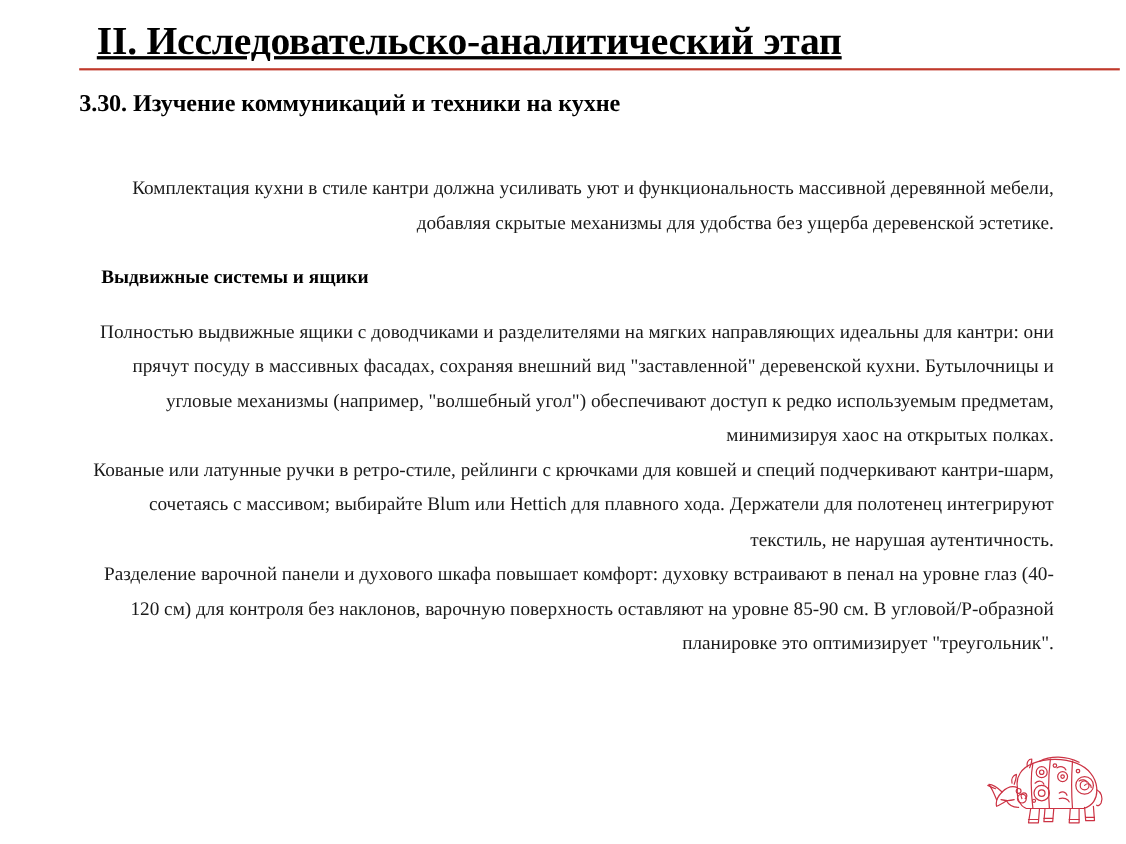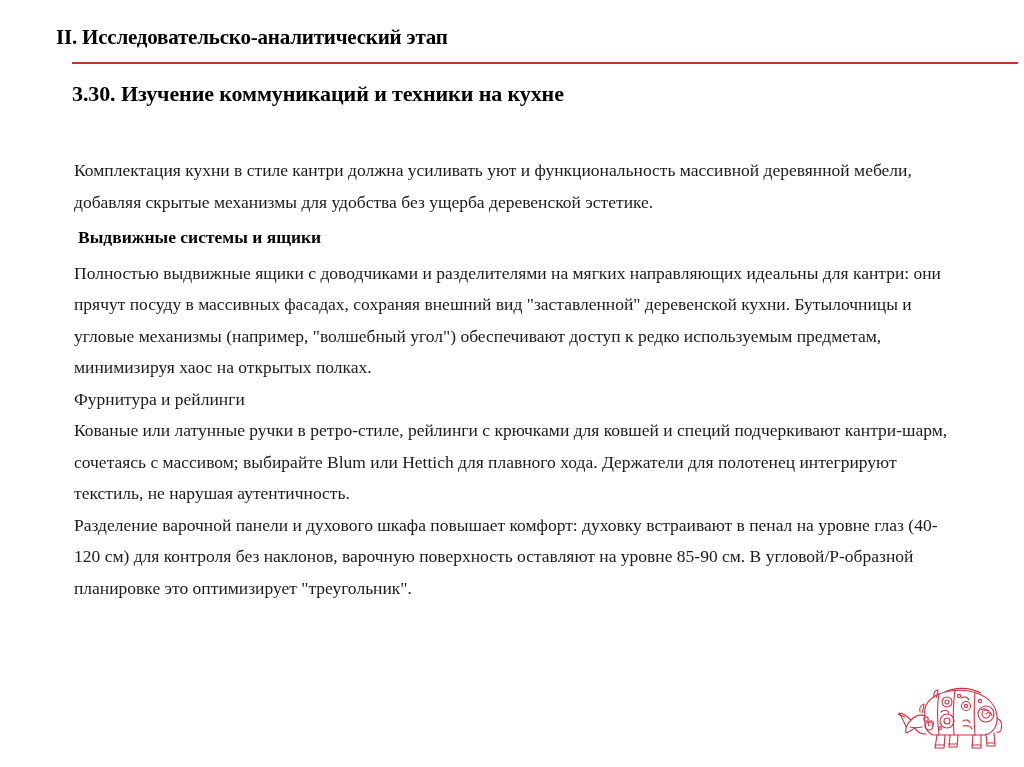--- a/index.html
+++ b/index.html
@@ -13,29 +13,30 @@
     position: relative;
     overflow: hidden;
     font-family: "Liberation Serif", "DejaVu Serif", serif;
     color: #000000;
     -webkit-font-smoothing: antialiased;
   }
 
   
   .slide-title {
     position: absolute;
-    left: 56px;
+    left: 88px;
     top: 20px;
     width: 900px;
-    font-size: 21px;
+    font-size: 36px;
     font-weight: bold;
     line-height: 34px;
     letter-spacing: -0.2px;
     color: #000000;
     white-space: nowrap;
+    text-decoration: underline;
   }
 
   .title-rule {
     position: absolute;
     left: 72px;
     top: 62px;
     width: 946px;
     height: 2px;
     background: #c0392b;
   }
@@ -59,29 +60,29 @@
     left: 74px;
     top: 155px;
     width: 884px;
   }
 
   .para {
     font-size: 17.5px;
     line-height: 31.5px;
     color: #1a1a1a;
     margin: 0;
-    text-align: left;
+    text-align: right;
   }
 
   .heading-bold {
     font-size: 17.5px;
     line-height: 31.5px;
     font-weight: bold;
     color: #000000;
-    margin: 4px;
+    margin: 18px;
   }
 
   .heading-plain {
     font-size: 17.5px;
     line-height: 31.5px;
     font-weight: normal;
     color: #1a1a1a;
     margin: 0;
   }
 
@@ -108,21 +109,20 @@
 
 <div class="slide-subtitle">3.30. Изучение коммуникаций и техники на кухне</div>
 
 <div class="body-area">
 
   <p class="para">Комплектация кухни в стиле кантри должна усиливать уют и функциональность массивной деревянной мебели, добавляя скрытые механизмы для удобства без ущерба деревенской эстетике.</p>
 
   <p class="heading-bold">Выдвижные системы и ящики</p>
   <p class="para">Полностью выдвижные ящики с доводчиками и разделителями на мягких направляющих идеальны для кантри: они прячут посуду в массивных фасадах, сохраняя внешний вид "заставленной" деревенской кухни. Бутылочницы и угловые механизмы (например, "волшебный угол") обеспечивают доступ к редко используемым предметам, минимизируя хаос на открытых полках.</p>
 
-  <p class="heading-plain">Фурнитура и рейлинги</p>
   <p class="para">Кованые или латунные ручки в ретро-стиле, рейлинги с крючками для ковшей и специй подчеркивают кантри-шарм, сочетаясь с массивом; выбирайте Blum или Hettich для плавного хода. Держатели для полотенец интегрируют текстиль, не нарушая аутентичность.</p>
 
   <p class="para">Разделение варочной панели и духового шкафа повышает комфорт: духовку встраивают в пенал на уровне глаз (40-120 см) для контроля без наклонов, варочную поверхность оставляют на уровне 85-90 см. В угловой/Р-образной планировке это оптимизирует "треугольник".</p>
 
 </div>
 
 <div class="rhino-logo">
   <svg viewBox="0 0 120 80" xmlns="http://www.w3.org/2000/svg" fill="none" stroke="#cc3344" stroke-width="1.1" stroke-linecap="round" stroke-linejoin="round">
 
     <path d="M32 40 C30 30 36 22 46 18 C58 13 74 13 86 18 C96 22 103 30 104 40

